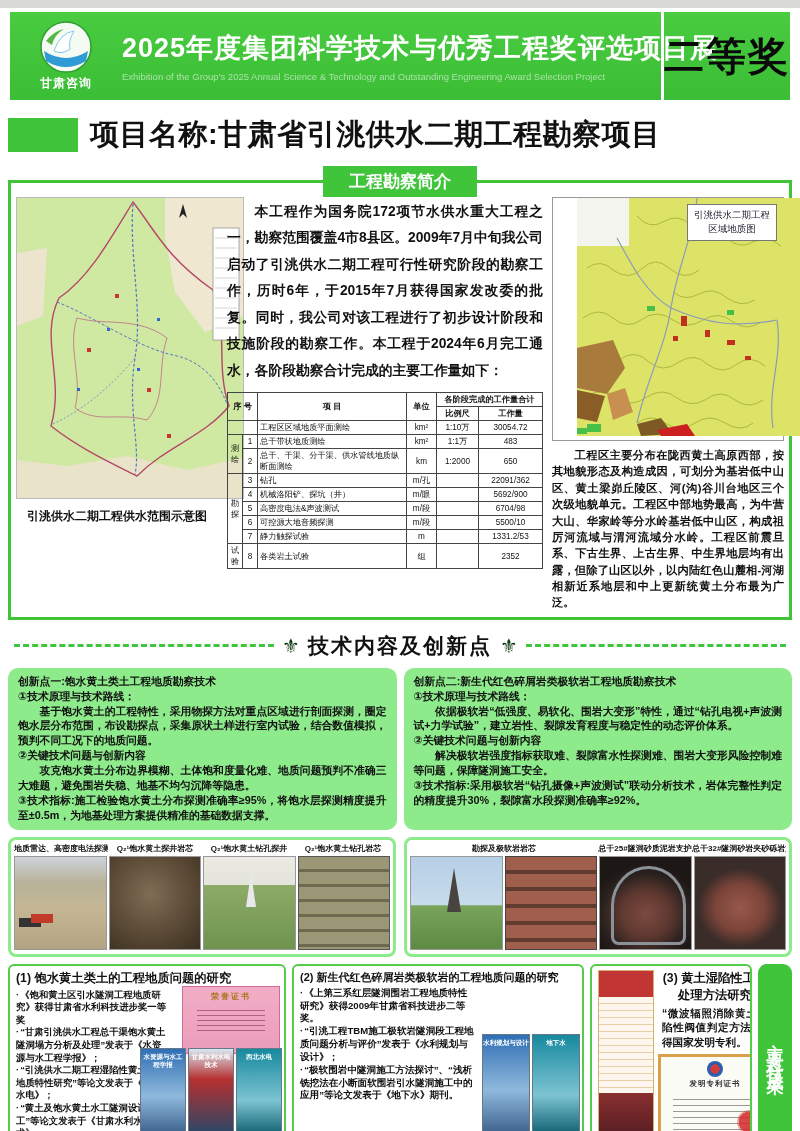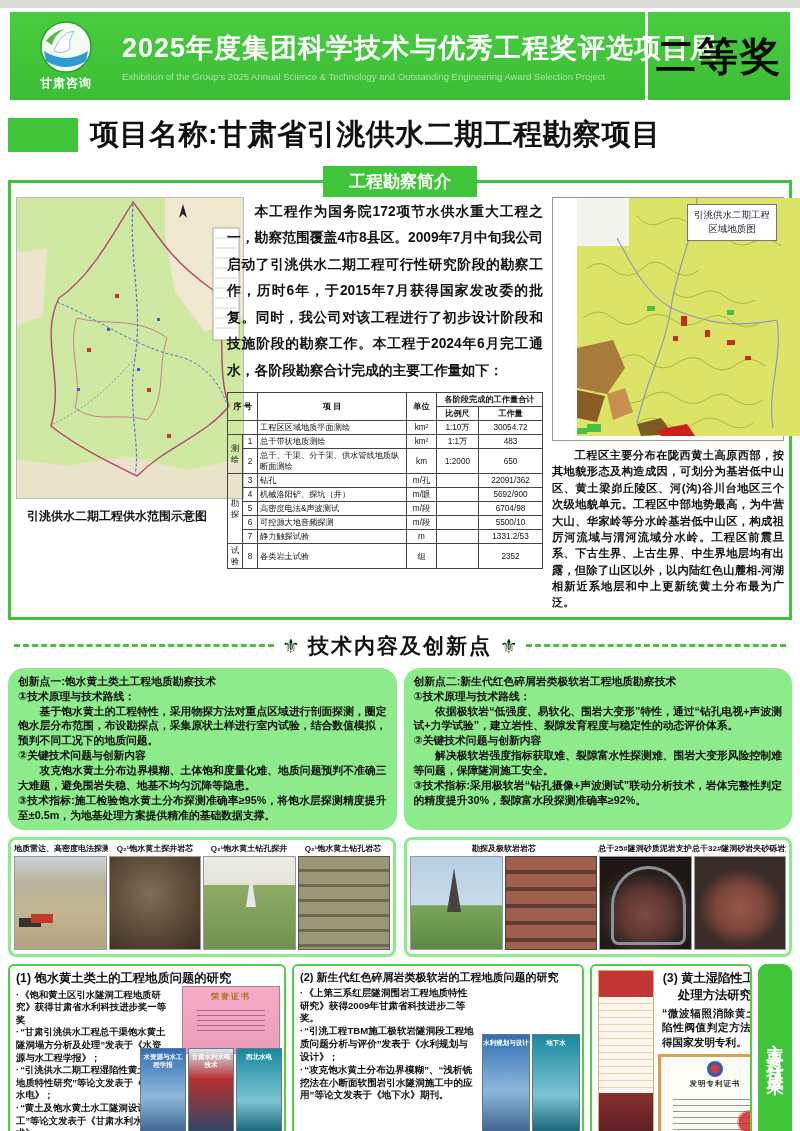--- a/index.html
+++ b/index.html
@@ -10,21 +10,21 @@
   
   .banner{display:flex;align-items:stretch;margin:4px 10px 0;height:88px;
           background:linear-gradient(180deg,#49cc40,#3bbe35);}
   .logo-wrap{width:112px;display:flex;flex-direction:column;align-items:center;justify-content:center;}
   .logo-svg{width:52px;height:52px;}
   .logo-text{color:#fff;font-weight:bold;font-size:12px;margin-top:2px;letter-spacing:1px;}
   .title-wrap{flex:1;display:flex;flex-direction:column;justify-content:center;min-width:0;}
   .banner-title{color:#fff;font-weight:bold;font-size:27px;letter-spacing:1px;white-space:nowrap;}
   .banner-sub{color:rgba(255,255,255,0.55);font-size:9.5px;margin-top:5px;white-space:nowrap;}
   .banner-divider{width:3px;background:#fff;margin:0 0 0 6px;}
-  .award{width:142px;display:flex;align-items:center;justify-content:center;
+  .award{width:126px;display:flex;align-items:center;justify-content:center;
          color:#0a0a0a;font-size:40px;font-weight:bold;letter-spacing:2px;}
 
   
   .project-row{display:flex;align-items:center;margin:16px 8px 0;height:38px;}
   .project-block{width:70px;height:34px;background:#3fc43a;margin-right:12px;}
   .project-title{font-size:29px;font-weight:bold;margin:0;letter-spacing:0.5px;}
 
   
   .intro-box{position:relative;margin:26px 8px 0;border:3px solid #3fc43a;padding:14px 5px 6px;}
   .intro-badge{position:absolute;top:-17px;left:50%;transform:translateX(-50%);
@@ -49,21 +49,21 @@
   .right-para{margin:6px 0 0;font-size:11.3px;font-weight:bold;line-height:1.45;text-align:justify;text-indent:2em;}
 
   
   .section-sep{display:flex;align-items:center;margin:12px 14px 8px;gap:8px;}
   .sep-dash{flex:1;border-top:3px dashed #3fc43a;}
   .fleur{color:#123c16;font-size:20px;line-height:1;}
   .sep-title{font-size:21px;font-weight:bold;letter-spacing:2px;}
 
   
   .inn-row{display:flex;gap:7px;margin:4px 8px 0;}
-  .inn-box{flex:1;background:#8deb8b;border-radius:16px;padding:6px 10px 7px;}
+  .inn-box{flex:1;background:#8deb8b;border-radius:10px;padding:6px 10px 7px;}
   .inn-title{text-align:center;font-size:14.5px;font-weight:bold;margin:0 0 3px;}
   .inn-box p{margin:0;font-size:10.8px;font-weight:bold;line-height:1.38;text-align:justify;}
   .inn-box p.indent{text-indent:2em;}
 
   
   .photo-row{display:flex;gap:8px;margin:7px 8px 0;}
   .photo-box{flex:1;border:3px solid #8deb8b;border-radius:8px;background:#fff;padding:3px 3px 4px;}
   .cap-row{display:flex;margin-bottom:2px;}
   .cap{flex:1;text-align:center;font-size:8px;font-weight:bold;white-space:nowrap;overflow:hidden;}
   .cap.w50{flex:2;}
@@ -419,21 +419,21 @@
         <div class="jcover jc-red">甘肃水利水电技术</div>
         <div class="jcover jc-teal">西北水电</div>
       </div>
     </div>
 
     <div class="res-box res2">
       <p class="res-title">(2) 新生代红色碎屑岩类极软岩的工程地质问题的研究</p>
       <ul class="res-list">
         <li>《上第三系红层隧洞围岩工程地质特性研究》获得2009年甘肃省科技进步二等奖。</li>
         <li>“引洮工程TBM施工极软岩隧洞段工程地质问题分析与评价”发表于《水利规划与设计》；</li>
-        <li>“攻克饱水黄土分布边界模糊”、“浅析铣挖法在小断面软围岩引水隧洞施工中的应用”等论文发表于《地下水》期刊。</li>
+        <li>“极软围岩中隧洞施工方法探讨”、“浅析铣挖法在小断面软围岩引水隧洞施工中的应用”等论文发表于《地下水》期刊。</li>
       </ul>
       <div class="journal-strip">
         <div class="jcover jc-blue">水利规划与设计</div>
         <div class="jcover jc-teal">地下水</div>
       </div>
     </div>
 
     <div class="res-box res3">
       <div class="cert-strip">
         <div class="red-head"></div>

